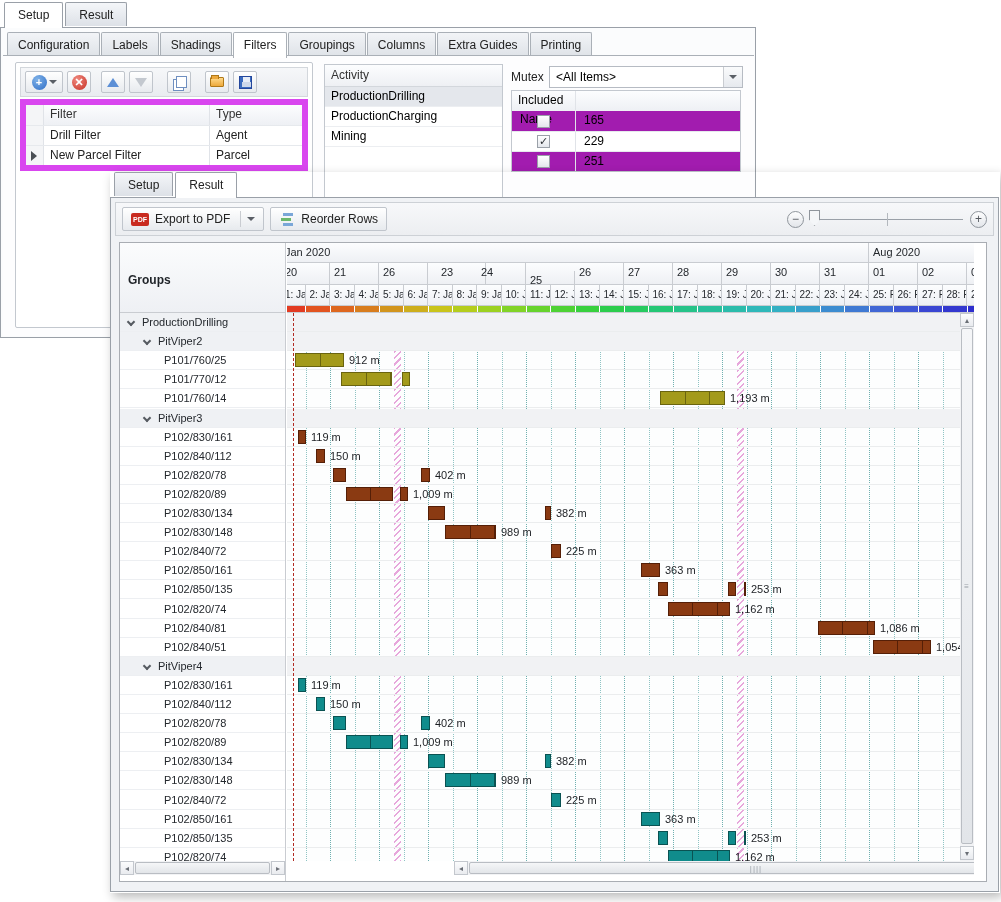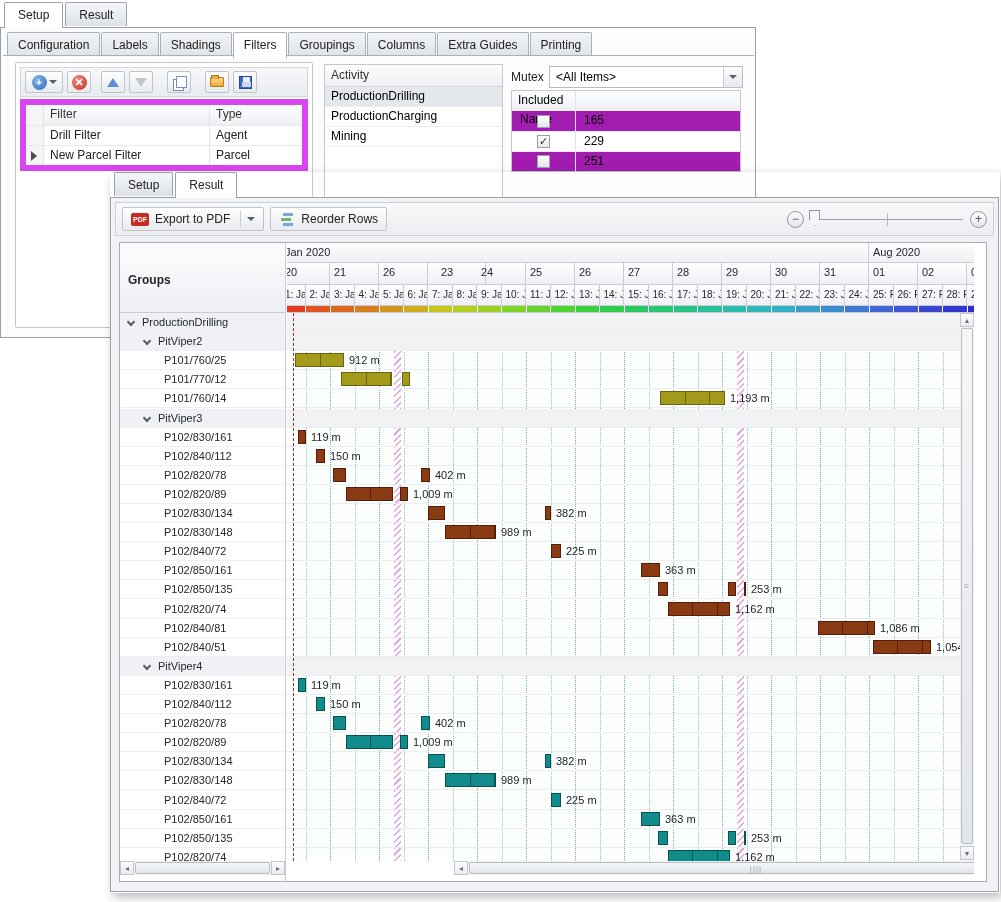--- a/index.html
+++ b/index.html
@@ -357,21 +357,21 @@
         <div class="hdr-row" id="hdr-month">
             <div class="hdr-cell" style="left: -6px; width: 588px;">Jan 2020</div>
             <div class="hdr-cell" style="left: 582px; width: 120px;">Aug 2020</div>
           </div>
         <div class="hdr-row" id="hdr-day">
             <div class="hdr-cell" style="left: -6px; width: 49px;">20</div>
             <div class="hdr-cell" style="left: 43px; width: 49px;">21</div>
             <div class="hdr-cell" style="left: 92px; width: 49px;">26</div>
             <div class="hdr-cell" style="left: 150px; width: 49px;">23</div>
             <div class="hdr-cell" style="left: 190px; width: 49px;">24</div>
-            <div class="hdr-cell" style="left: 239px; width: 49px;">25</div>
+            <div class="hdr-cell" style="left: 239px; width: 49px; margin-top: 8px;">25</div>
             <div class="hdr-cell" style="left: 288px; width: 49px;">26</div>
             <div class="hdr-cell" style="left: 337px; width: 49px;">27</div>
             <div class="hdr-cell" style="left: 386px; width: 49px;">28</div>
             <div class="hdr-cell" style="left: 435px; width: 49px;">29</div>
             <div class="hdr-cell" style="left: 484px; width: 49px;">30</div>
             <div class="hdr-cell" style="left: 533px; width: 49px;">31</div>
             <div class="hdr-cell" style="left: 582px; width: 49px;">01</div>
             <div class="hdr-cell" style="left: 631px; width: 49px;">02</div>
             <div class="hdr-cell" style="left: 680px; width: 49px;">03</div>
           </div>

